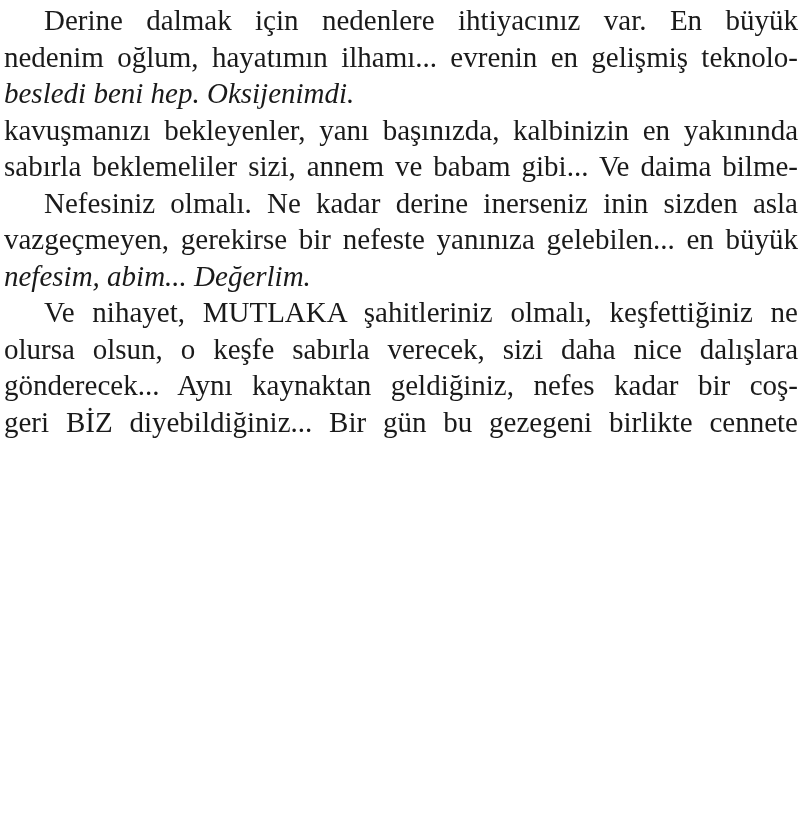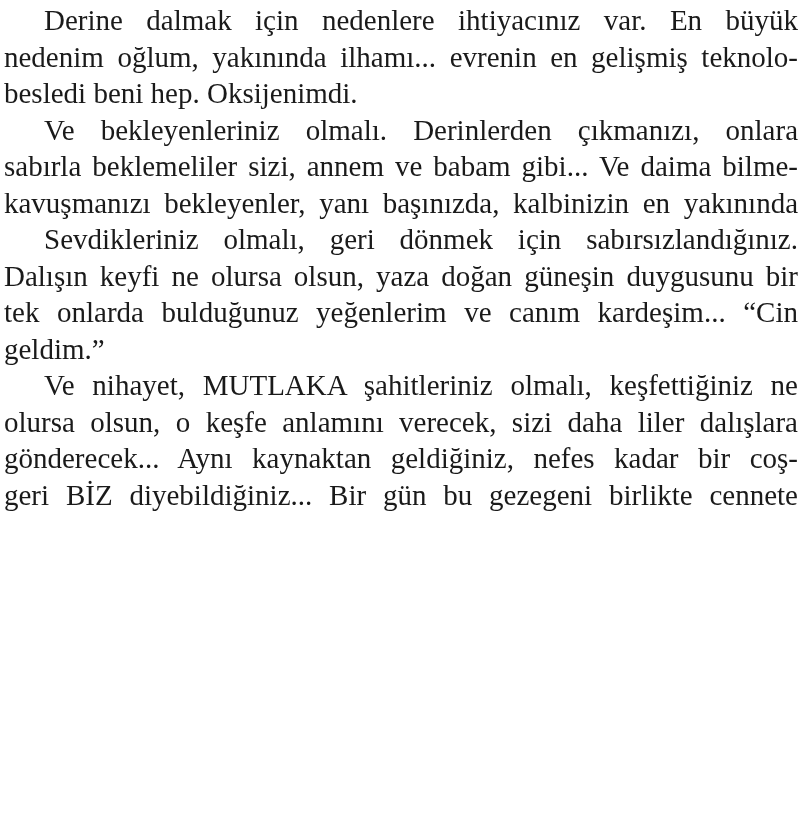--- a/index.html
+++ b/index.html
@@ -26,51 +26,50 @@
     .line {
       display: block;
       height: 36.5px;
       white-space: nowrap;
       text-align: justify;
       text-align-last: justify;
       overflow: hidden;
     }
     .line.last {
       text-align-last: left;
+      font-style: italic;
     }
     .line.indent {
       padding-left: 40px;
     }
   </style>
 </head>
 <body>
 
 <div class="page">
 
   <div class="paragraph">
     <span class="line indent">Derine dalmak için nedenlere ihtiyacınız var. En büyük</span>
-    <span class="line">nedenim oğlum, yakınında ilhamı... evrenin en gelişmiş teknolo-</span>
+    <span class="line">nedenim oğlum, hayatımın ilhamı... evrenin en gelişmiş teknolo-</span>
     <span class="line last">besledi beni hep. Oksijenimdi.</span>
   </div>
 
   <div class="paragraph">
-    <span class="line indent">Ve bekleyenleriniz olmalı. Derinlerden çıkmanızı, onlara</span>
+    <span class="line">kavuşmanızı bekleyenler, yanı başınızda, kalbinizin en yakınında</span>
     <span class="line">sabırla beklemeliler sizi, annem ve babam gibi... Ve daima bilme-</span>
-    <span class="line">kavuşmanızı bekleyenler, yanı başınızda, kalbinizin en yakınında</span>
+  </div>
+
+  <div class="paragraph">
+    <span class="line indent">Nefesiniz olmalı. Ne kadar derine inerseniz inin sizden asla</span>
+    <span class="line">vazgeçmeyen, gerekirse bir nefeste yanınıza gelebilen... en büyük</span>
+    <span class="line last">nefesim, abim... Değerlim.</span>
   </div>
 
 
   <div class="paragraph">
-    <span class="line indent">Sevdikleriniz olmalı, geri dönmek için sabırsızlandığınız.</span>
-    <span class="line">Dalışın keyfi ne olursa olsun, yaza doğan güneşin duygusunu bir</span>
-    <span class="line">tek onlarda bulduğunuz yeğenlerim ve canım kardeşim... “Cin</span>
-    <span class="line last">geldim.”</span>
-  </div>
-
-  <div class="paragraph">
     <span class="line indent">Ve nihayet, MUTLAKA şahitleriniz olmalı, keşfettiğiniz ne</span>
-    <span class="line">olursa olsun, o keşfe anlamını verecek, sizi daha liler dalışlara</span>
+    <span class="line">olursa olsun, o keşfe sabırla verecek, sizi daha nice dalışlara</span>
     <span class="line">gönderecek... Aynı kaynaktan geldiğiniz, nefes kadar bir coş-</span>
     <span class="line">geri BİZ diyebildiğiniz... Bir gün bu gezegeni birlikte cennete</span>
   </div>
 
 
 </div>
 
 </body></html>

